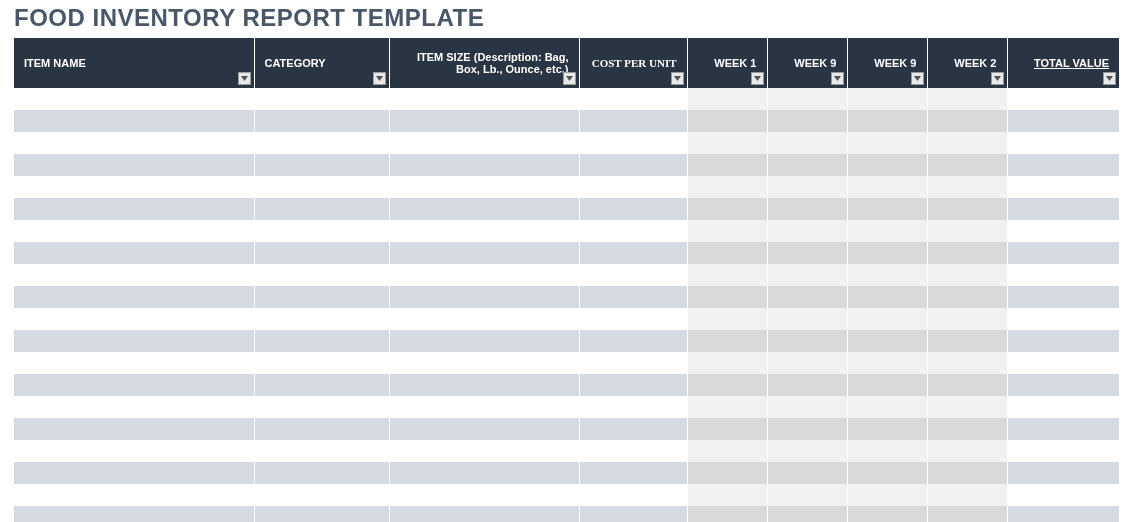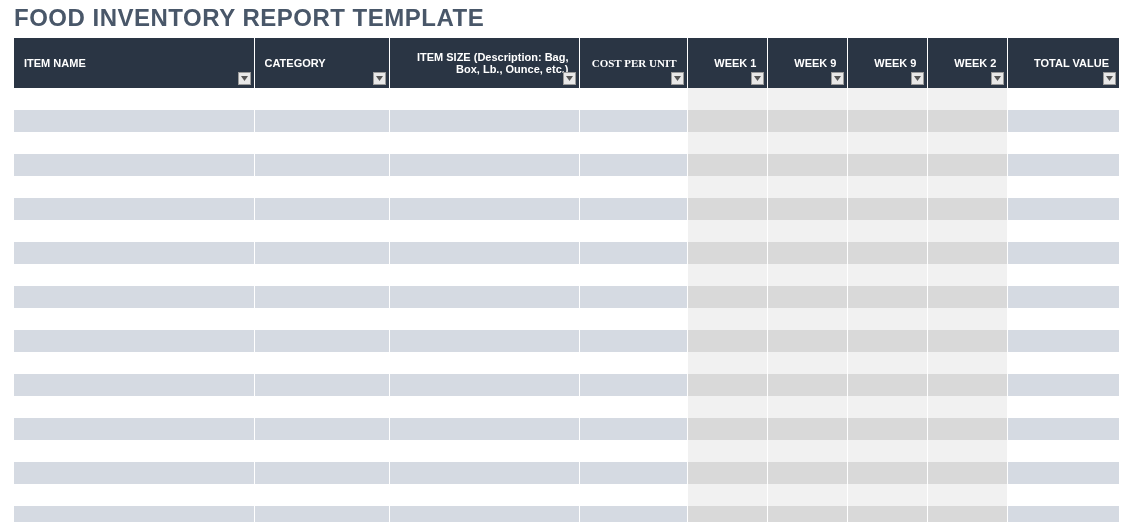--- a/index.html
+++ b/index.html
@@ -29,21 +29,21 @@
     color: #ffffff;
     font-size: 11px;
     font-weight: bold;
     height: 50px;
     vertical-align: middle;
     position: relative;
     padding: 0 10px;
     border-right: 1px solid #ffffff;
     text-align: left;
   }
-  thead th:last-child { border-right: none; }
+  thead th:last-child { border-right: none; text-decoration: underline; }
   thead th.right { text-align: right; }
   .col-itemname { width: 240px; }
   .col-category { width: 135px; }
   .col-itemsize { width: 190px; text-align: right; }
   .col-cost { width: 108px; font-family: Liberation Serif, serif; }
   .col-week { width: 80px; margin-top: 34px; }
   .col-total { width: 112px; }
   .filter-icon {
     position: absolute;
     right: 3px;

